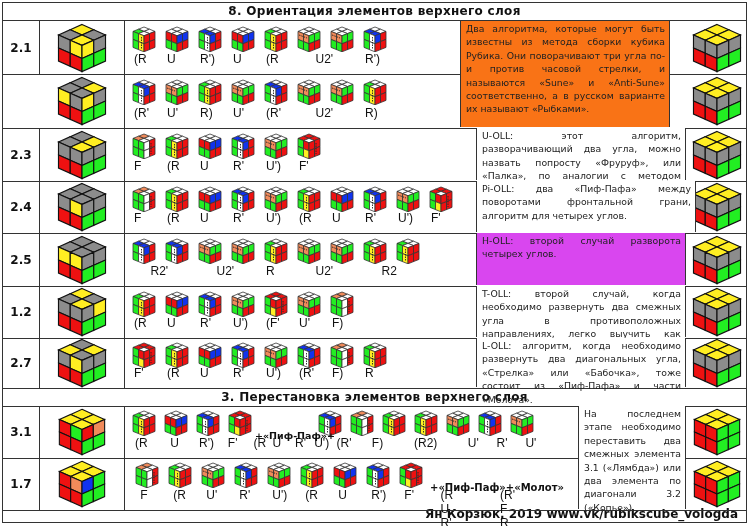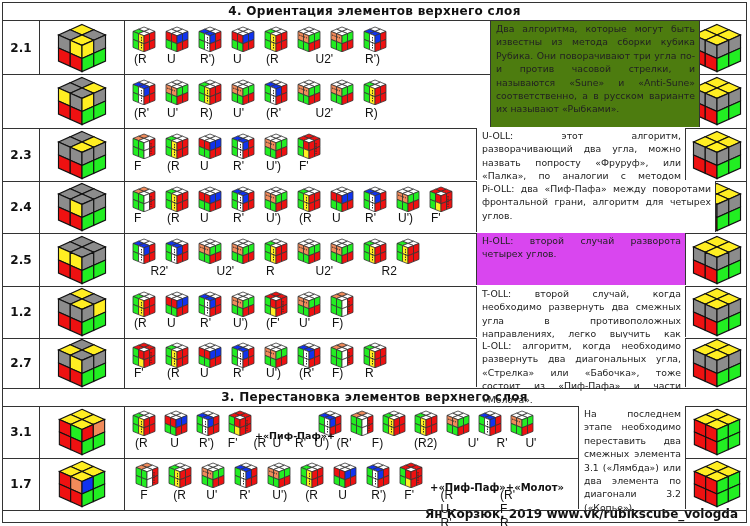--- a/index.html
+++ b/index.html
@@ -14,21 +14,21 @@
   .res{position:absolute;right:0;top:0;width:59px;height:100%;display:flex;align-items:center;justify-content:center;}
   .mv{position:absolute;font-size:12px;font-family:"Liberation Sans","DejaVu Sans",sans-serif;}
   .ic{position:absolute;}
   .note{position:absolute;font-weight:bold;font-size:9.5px;white-space:nowrap;}
   .footer{position:absolute;right:8px;bottom:1px;font-weight:bold;font-size:12px;}
 </style>
 </head>
 <body>
 
 <div class="sheet">
-  <div class="hdr" style="top:0">4. Ориентация элементов верхнего слоя</div>
+  <div class="hdr" style="top:0">8. Ориентация элементов верхнего слоя</div>
   <div id="s2"></div>
   <div class="hdr" style="top:385px;border-top:1px solid #333;">3. Перестановка элементов верхнего слоя</div>
   <div id="s3"></div>
   <div class="footer">Ян Корзюк, 2019 www.vk/rubikscube_vologda</div>
 <div class="row" style="top: 18px; height: 53px;">
       <div class="num">2.1</div>
       <div class="state">
         <svg width="54" height="54" viewBox="0 0 62 62">
           <polygon points="31,4 44.5,10 31,16 17.5,10" fill="#ffee22" stroke="#111" stroke-width="1.3"></polygon>
           <polygon points="44.5,10 58,16 44.5,22 31,16" fill="#8c8c8c" stroke="#111" stroke-width="1.3"></polygon>
@@ -1160,23 +1160,23 @@
           <polygon points="17.5,22 31,28 31,43 17.5,37" fill="#8c8c8c" stroke="#111" stroke-width="1.3"></polygon>
           <polygon points="4,31 17.5,37 17.5,52 4,46" fill="#ee1111" stroke="#111" stroke-width="1.3"></polygon>
           <polygon points="17.5,37 31,43 31,58 17.5,52" fill="#ee1111" stroke="#111" stroke-width="1.3"></polygon>
           <polygon points="31,28 44.5,22 44.5,37 31,43" fill="#8c8c8c" stroke="#111" stroke-width="1.3"></polygon>
           <polygon points="44.5,22 58,16 58,31 44.5,37" fill="#8c8c8c" stroke="#111" stroke-width="1.3"></polygon>
           <polygon points="31,43 44.5,37 44.5,52 31,58" fill="#22ee22" stroke="#111" stroke-width="1.3"></polygon>
           <polygon points="44.5,37 58,31 58,46 44.5,52" fill="#22ee22" stroke="#111" stroke-width="1.3"></polygon>
         </svg>
       </div>
     </div>
-    <div class="desc" style="left: 487px; width: 210px; top: 18px; height: 106px; background: #4d7c0f;">Два алгоритма, которые могут быть известны из метода сборки кубика Рубика. Они поворачивают три угла по- и против часовой стрелки, и называются «Sune» и «Anti-Sune» соответственно, а в русском варианте их называют «Рыбками».</div>
+    <div class="desc" style="left: 457px; width: 210px; top: 18px; height: 106px; background: #f97316;">Два алгоритма, которые могут быть известны из метода сборки кубика Рубика. Они поворачивают три угла по- и против часовой стрелки, и называются «Sune» и «Anti-Sune» соответственно, а в русском варианте их называют «Рыбками».</div>
     <div class="desc" style="left: 473px; width: 210px; top: 125px; height: 52px; background: rgb(255, 255, 255);">U-OLL: этот алгоритм, разворачивающий два угла, можно назвать попросту «Фруруф», или «Палка», по аналогии с методом сборки кубика Рубика.</div>
-    <div class="desc" style="left: 473px; width: 240px; top: 178px; height: 51px; background: rgb(255, 255, 255);">Pi-OLL: два «Пиф-Пафа» между поворотами фронтальной грани, алгоритм для четырех углов.</div>
+    <div class="desc" style="left: 473px; width: 220px; top: 178px; height: 51px; background: rgb(255, 255, 255);">Pi-OLL: два «Пиф-Пафа» между поворотами фронтальной грани, алгоритм для четырех углов.</div>
     <div class="desc" style="left: 473px; width: 210px; top: 230px; height: 52px; background: #d946ef;">H-OLL: второй случай разворота четырех углов.</div>
     <div class="desc" style="left: 473px; width: 210px; top: 283px; height: 51px; background: rgb(255, 255, 255);">T-OLL: второй случай, когда необходимо развернуть два смежных угла в противоположных направлениях, легко выучить как «Пиф-Паф» и левый «Крюк».</div>
     <div class="desc" style="left: 473px; width: 210px; top: 335px; height: 49px; background: rgb(255, 255, 255);">L-OLL: алгоритм, когда необходимо развернуть два диагональных угла, «Стрелка» или «Бабочка», тоже состоит из «Пиф-Пафа» и части «Молота».</div>
     <div class="row" style="top: 403px; height: 52px;">
       <div class="num">3.1</div>
       <div class="state">
         <svg width="52" height="52" viewBox="0 0 62 62">
           <polygon points="31,4 44.5,10 31,16 17.5,10" fill="#ffee22" stroke="#111" stroke-width="1.3"></polygon>
           <polygon points="44.5,10 58,16 44.5,22 31,16" fill="#ffee22" stroke="#111" stroke-width="1.3"></polygon>
           <polygon points="17.5,10 31,16 17.5,22 4,16" fill="#ffee22" stroke="#111" stroke-width="1.3"></polygon>

